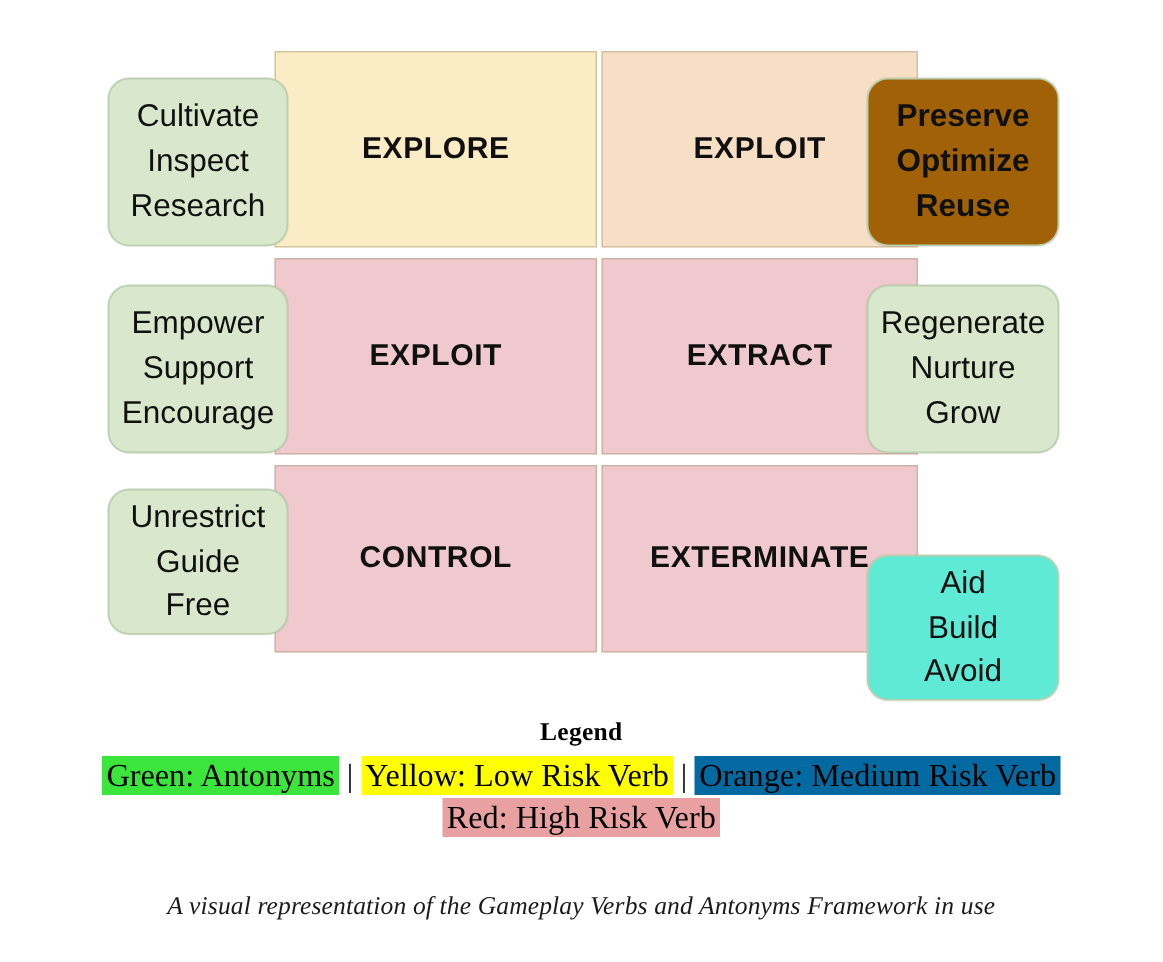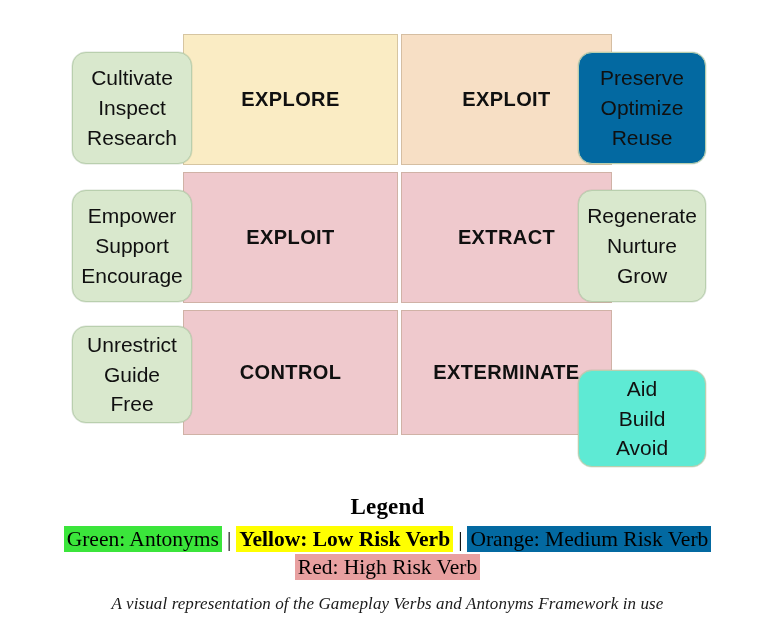--- a/index.html
+++ b/index.html
@@ -80,23 +80,23 @@
     position: absolute;
     left: 0;
     top: 478px;
     width: 775px;
     text-align: center;
     font-family: "Liberation Serif", serif;
   }
   #legend-title {
     font-family: "Liberation Serif", serif;
     font-weight: bold;
-    font-size: 23px;
+    font-size: 17px;
     color: #000000;
-    margin: 16px 0 5px 0;
+    margin: 0 0 5px 0;
     letter-spacing: 0.2px;
   }
   .legend-line {
     font-family: "Liberation Serif", serif;
     font-size: 21.5px;
     line-height: 1.32;
     color: #000000;
     white-space: nowrap;
   }
   .legend-swatch {
@@ -149,21 +149,21 @@
   <div class="verb-cell col-left row-bot" id="cell-control" style="background: rgb(239, 201, 205);">
     <span class="verb-label">CONTROL</span>
   </div>
 
   <div class="antonym-box ant-left ant-r1" id="ant-explore" style="background: rgb(217, 232, 205);">
     <span class="antonym-text">Cultivate
 Inspect
 Research</span>
   </div>
 
-  <div class="antonym-box ant-right ant-r1" id="ant-expand" style="background: #0369a1;">
+  <div class="antonym-box ant-right ant-r1" id="ant-expand" style="background: #a16207; font-weight: bold;">
     <span class="antonym-text">Preserve
 Optimize
 Reuse</span>
   </div>
 
   <div class="antonym-box ant-left ant-r2" id="ant-exploit" style="background: rgb(217, 232, 205);">
     <span class="antonym-text">Empower
 Support
 Encourage</span>
   </div>
@@ -185,21 +185,21 @@
 Build
 Avoid</span>
   </div>
 
 </div>
 
 <div id="legend-region">
   <div id="legend-title">Legend</div>
 
   <div class="legend-line">
-    <span class="legend-swatch" id="lg-0" style="background: rgb(59, 229, 59);">Green: Antonyms</span><span class="legend-sep">|</span><span class="legend-swatch" id="lg-1" style="background: rgb(255, 255, 0); font-weight: bold;">Yellow: Low Risk Verb</span><span class="legend-sep">|</span><span class="legend-swatch" id="lg-2" style="background: #0369a1;">Orange: Medium Risk Verb</span>
+    <span class="legend-swatch" id="lg-0" style="background: rgb(59, 229, 59);">Green: Antonyms</span><span class="legend-sep">|</span><span class="legend-swatch" id="lg-1" style="background: rgb(255, 255, 0);">Yellow: Low Risk Verb</span><span class="legend-sep">|</span><span class="legend-swatch" id="lg-2" style="background: #0369a1;">Orange: Medium Risk Verb</span>
   </div>
 
   <div class="legend-line">
     <span class="legend-swatch" id="lg-3" style="background: rgb(232, 160, 160);">Red: High Risk Verb</span>
   </div>
 </div>
 
 <div id="caption">A visual representation of the Gameplay Verbs and Antonyms Framework in use</div>
 
 </body></html>

